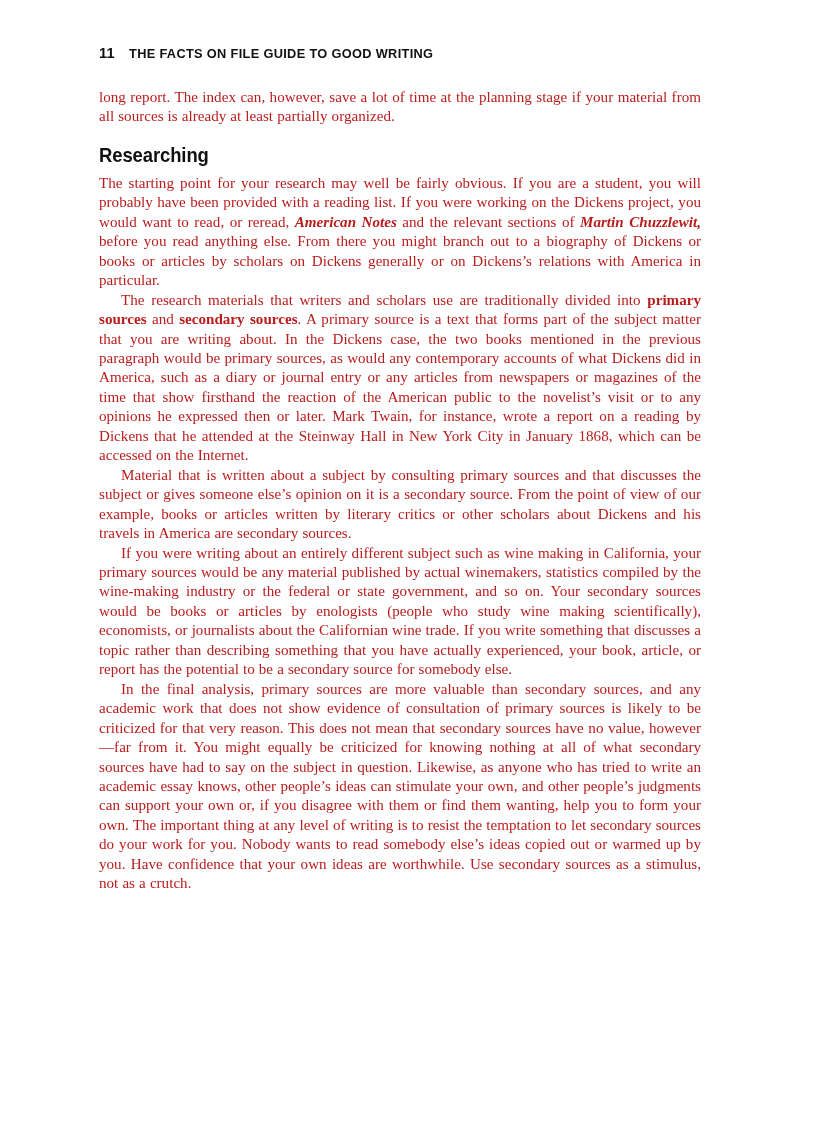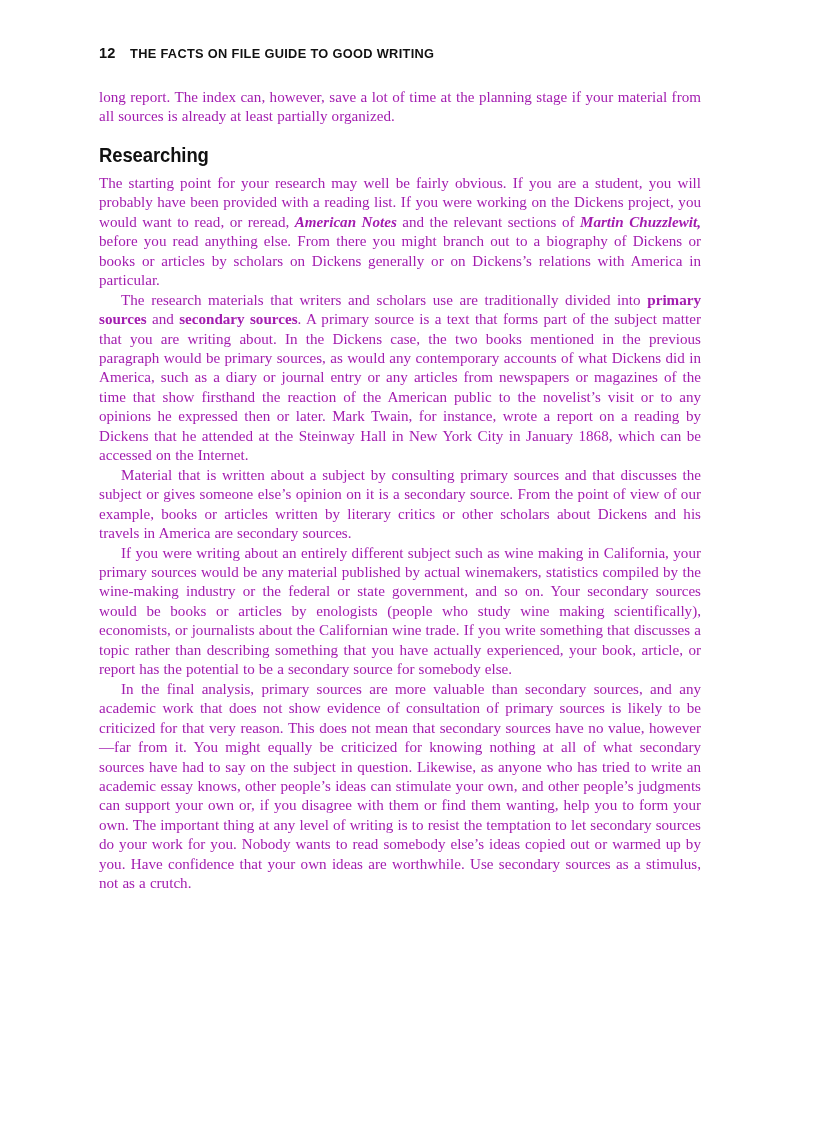--- a/index.html
+++ b/index.html
@@ -60,21 +60,21 @@
   }
 
   p.body {
     margin: 0;
     font-size: 15.1px;
     line-height: 19.45px;
     text-align: justify;
     text-justify: inter-word;
     letter-spacing: 0.01px;
     word-spacing: 0.02em;
-    color: #a21caf;
+    color: #b91c1c;
   }
   p.body.indent {
     text-indent: 22px;
   }
 
   
   h2.section-heading {
     margin: 0;
     padding: 0;
     font-family: "Liberation Sans Narrow", "Liberation Sans", "DejaVu Sans", sans-serif;
@@ -94,21 +94,21 @@
   strong.term { font-weight: bold; }
 
   
 </style>
 </head>
 <body>
 
 <div class="page">
 
   <div class="running-head">
-    <span class="folio">12</span>
+    <span class="folio">11</span>
     <span class="head-title">THE FACTS ON FILE GUIDE TO GOOD WRITING</span>
   </div>
 
   <div class="textblock">
 
     <p class="body">
       <span>long report. The index can, however, save a lot of time at the planning stage if your material from all sources is already at least partially organized.</span>
     </p>
 
     <div class="gap-before-heading"></div>

